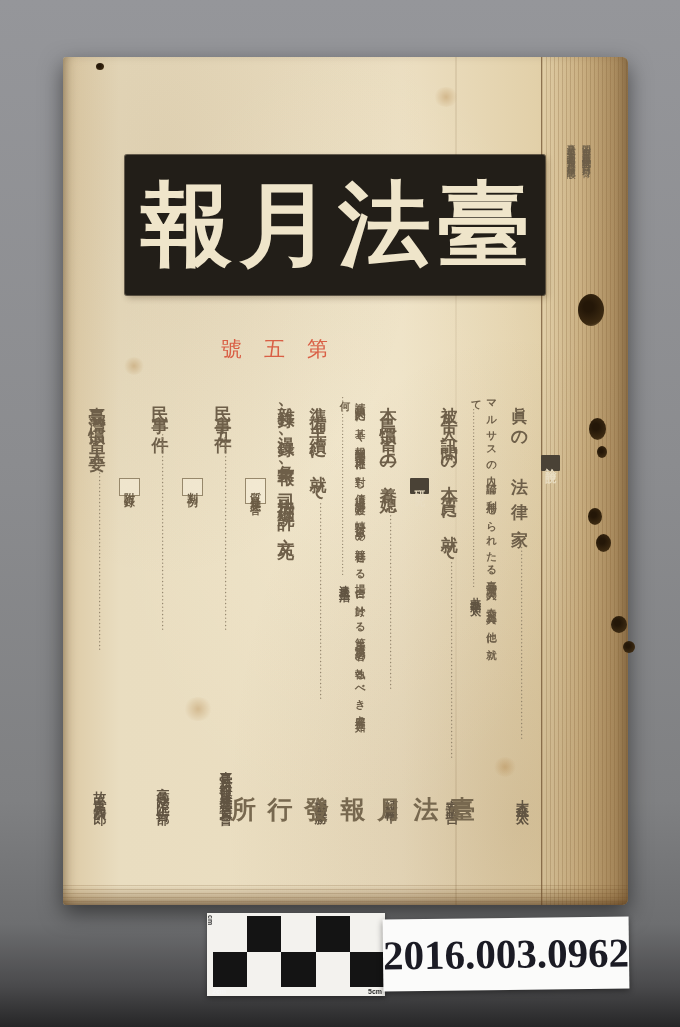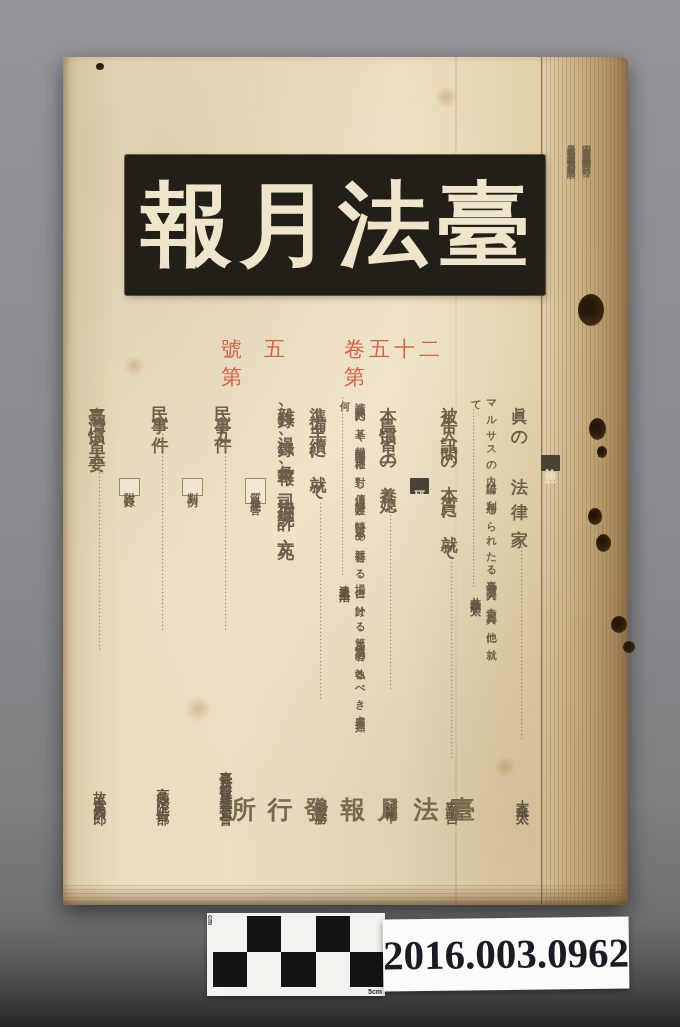--- a/index.html
+++ b/index.html
@@ -122,21 +122,20 @@
 
   <div class="plaque">
     <span class="big-char">報</span>
     <span class="big-char">月</span>
     <span class="big-char">法</span>
     <span class="big-char">臺</span>
   </div>
 
   <div class="issue-line">
     <span class="issue-no">號五第</span>
-    <span class="issue-vol">卷五十二第</span>
   </div>
 
   <div class="imprint">
     <div>明治四十年五月六日第三種郵便物認可（毎月一回一日發行）</div>
     <div>臺法月報第二十五卷第五號昭和六年五月六日發行（本誌圖版）</div>
   </div>
 
   <div class="toc">
     <div class="sec dark off1">論說</div>
 

